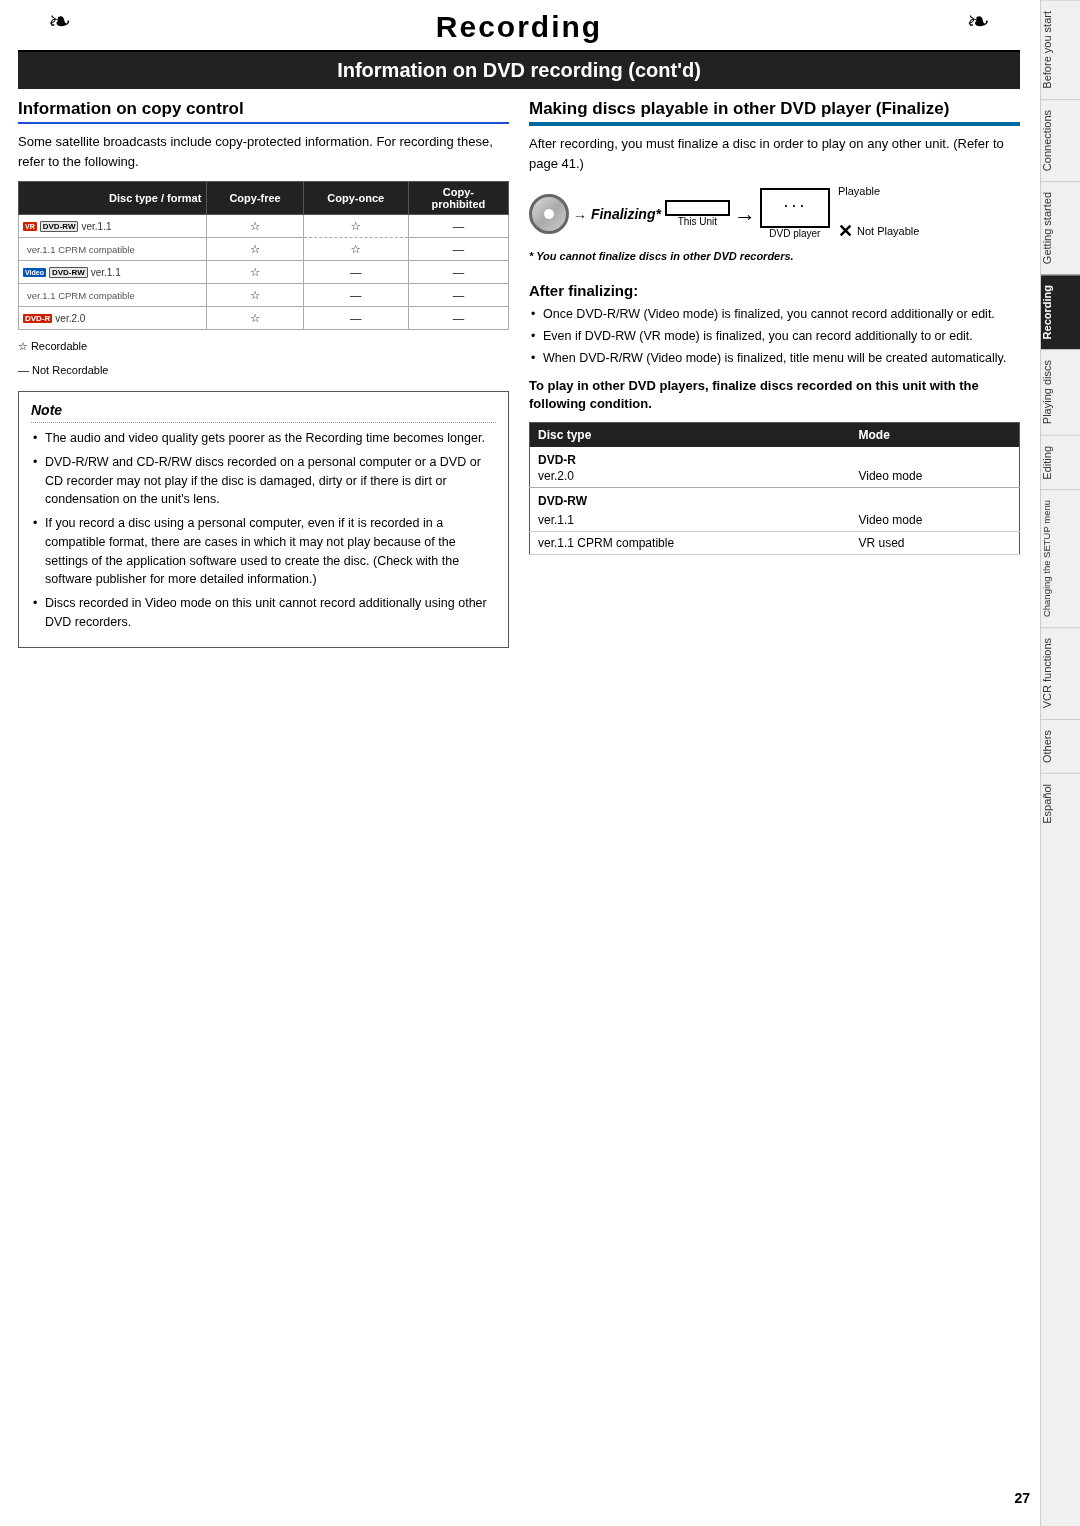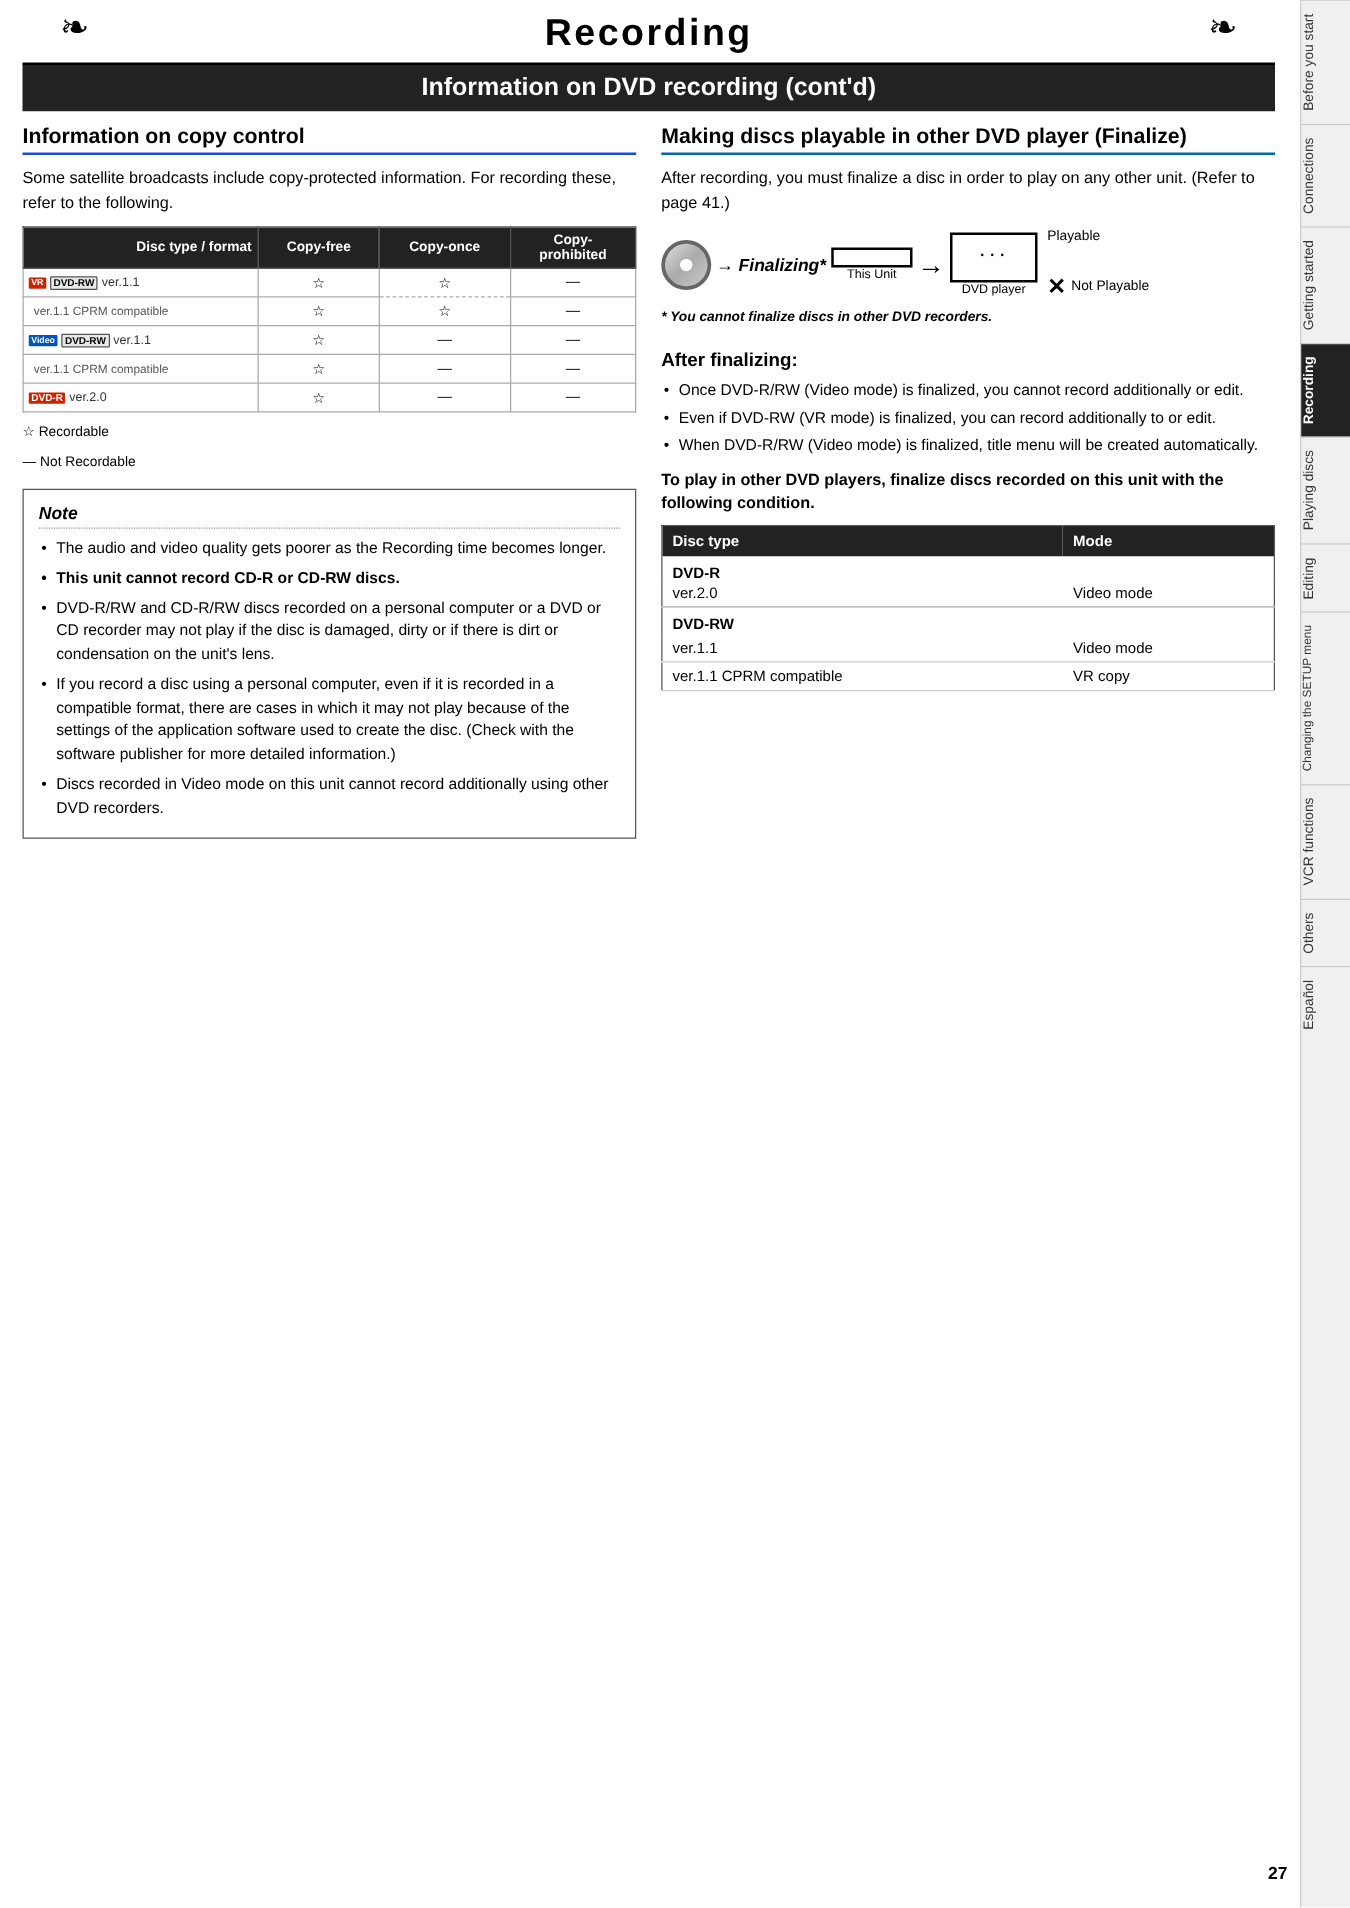--- a/index.html
+++ b/index.html
@@ -150,21 +150,21 @@
       font-weight: bold;
     }
     .note-list li.bold-item::before {
       content: "•";
     }
 
     
     .making-title {
       font-size: 17px;
       font-weight: bold;
-      border-bottom: 2px solid #0369a1;
+      border-bottom: 4px solid #0369a1;
       padding-bottom: 3px;
       margin-bottom: 8px;
     }
     .making-intro {
       font-size: 13px;
       line-height: 1.5;
       margin-bottom: 12px;
     }
     .diagram-wrapper {
       display: flex;
@@ -453,21 +453,20 @@
         </tbody>
       </table>
 
       <div class="table-footnote">☆ Recordable</div>
       <div class="table-footnote">— Not Recordable</div>
 
       <div class="note-box">
         <div class="note-title">Note</div>
         <ul class="note-list">
           <li>The audio and video quality gets poorer as the Recording time becomes longer.</li>
-          <li class="bold-item"><strong>This unit cannot record CD-R or CD-RW discs.</strong></li>
           <li>DVD-R/RW and CD-R/RW discs recorded on a personal computer or a DVD or CD recorder may not play if the disc is damaged, dirty or if there is dirt or condensation on the unit's lens.</li>
           <li>If you record a disc using a personal computer, even if it is recorded in a compatible format, there are cases in which it may not play because of the settings of the application software used to create the disc. (Check with the software publisher for more detailed information.)</li>
           <li>Discs recorded in Video mode on this unit cannot record additionally using other DVD recorders.</li>
         </ul>
       </div>
 
     </div>
 
     <div class="col-right">
 
@@ -540,21 +539,21 @@
           <tr class="disc-name-row">
             <td><strong>DVD-RW</strong></td>
             <td></td>
           </tr>
           <tr>
             <td>ver.1.1</td>
             <td>Video mode</td>
           </tr>
           <tr>
             <td>ver.1.1 CPRM compatible</td>
-            <td>VR copy</td>
+            <td>VR used</td>
           </tr>
         </tbody>
       </table>
 
     </div>
 
   </div>
 
 </div>
 

